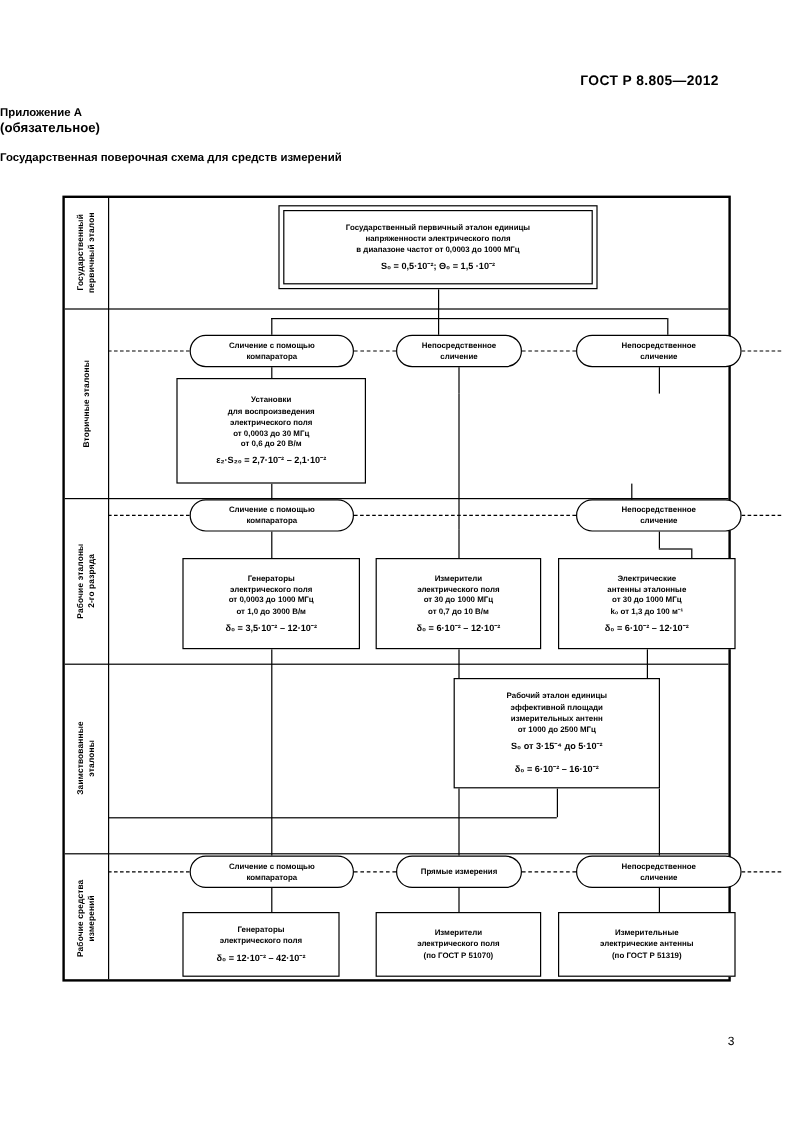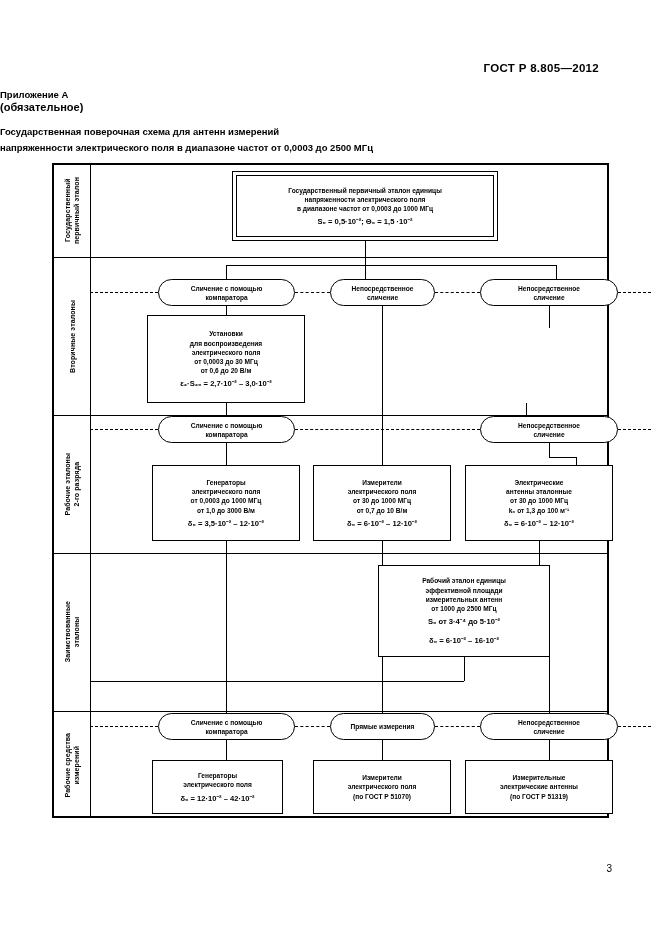--- a/index.html
+++ b/index.html
@@ -112,22 +112,21 @@
 </head>
 <body>
 
 <div class="page">
 
   <div class="gost-header">ГОСТ Р 8.805—2012</div>
 
   <div class="title-block">
     <div class="t-app">Приложение А</div>
     <div class="t-oblig">(обязательное)</div>
-    <div class="t-main">Государственная поверочная схема для антенн измерений</div>
-    <div class="t-main" style="margin-top:2px">напряженности электрического поля в диапазоне частот от 0,0003 до 2500 МГц</div>
+    <div class="t-main">Государственная поверочная схема для средств измерений</div>
   </div>
 
   <div class="page-num">3</div>
 
   <div class="frame">
 
     <div class="side-rule"></div>
 
     <div class="band-sep" style="top:92px"></div>
     <div class="band-sep" style="top:250px"></div>
@@ -199,21 +198,21 @@
       <div class="vline" style="left:136px; top:141px; height:22px;"></div>
       <div class="vline" style="left:292px; top:141px; height:22px;"></div>
       <div class="vline" style="left:459px; top:141px; height:22px;"></div>
 
       <div class="node" style="left:57px; top:150px; width:158px; height:88px;">
         <span class="ln">Установки</span>
         <span class="ln">для воспроизведения</span>
         <span class="ln">электрического поля</span>
         <span class="ln">от 0,0003 до 30 МГц</span>
         <span class="ln">от 0,6 до 20 В/м</span>
-        <span class="fx">ε₂·S₂₀ = 2,7·10⁻² – 3,0·10⁻²</span>
+        <span class="fx">ε₂·S₂₀ = 2,7·10⁻² – 2,1·10⁻²</span>
       </div>
 
 
       <div class="vline" style="left:292px; top:163px; height:113px;"></div>
 
       <div class="vline" style="left:136px; top:238px; height:38px;"></div>
       <div class="vline" style="left:436px; top:238px; height:38px;"></div>
 
       <div class="dash" style="left:0px;   top:264px; width:68px;"></div>
       <div class="dash" style="left:205px; top:264px; width:185px;"></div>
@@ -264,21 +263,21 @@
 
       <div class="vline" style="left:136px; top:376px; height:172px;"></div>
       <div class="vline" style="left:292px; top:376px; height:172px;"></div>
       <div class="vline" style="left:449px; top:376px; height:40px;"></div>
 
       <div class="node" style="left:288px; top:400px; width:172px; height:92px;">
         <span class="ln">Рабочий эталон единицы</span>
         <span class="ln">эффективной площади</span>
         <span class="ln">измерительных антенн</span>
         <span class="ln">от 1000 до 2500 МГц</span>
-        <span class="fx">S₀ от 3·4⁻⁴ до 5·10⁻²</span>
+        <span class="fx">S₀ от 3·15⁻⁴ до 5·10⁻²</span>
         <span class="fx" style="margin-top:10px">δ₀ = 6·10⁻² – 16·10⁻²</span>
       </div>
 
       <div class="vline" style="left:374px; top:492px; height:24px;"></div>
       <div class="hline" style="left:0px; top:516px; width:374px;"></div>
       <div class="vline" style="left:459px; top:492px; height:56px;"></div>
 
       <div class="dash" style="left:0px;   top:561px; width:68px;"></div>
       <div class="dash" style="left:205px; top:561px; width:35px;"></div>
       <div class="dash" style="left:345px; top:561px; width:45px;"></div>

